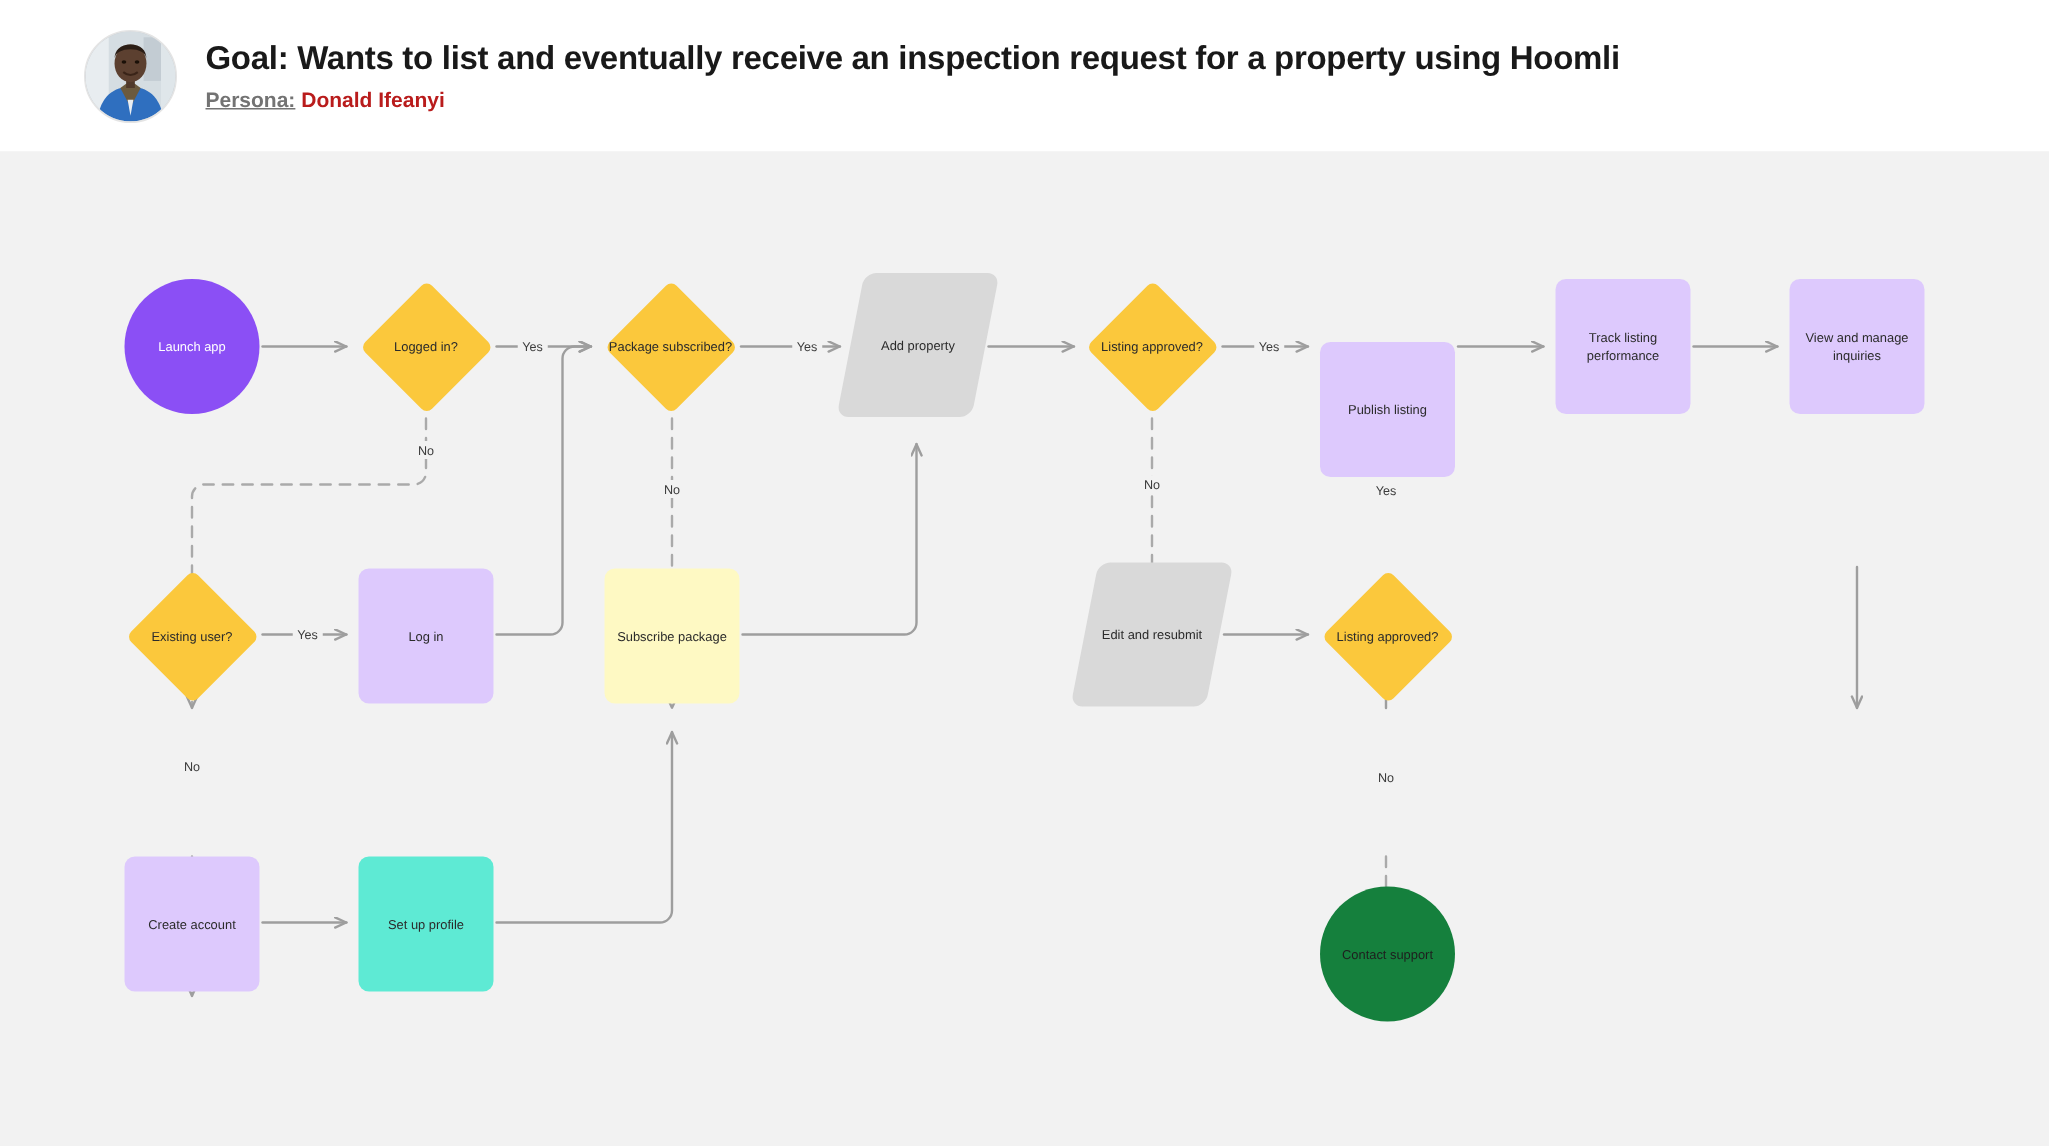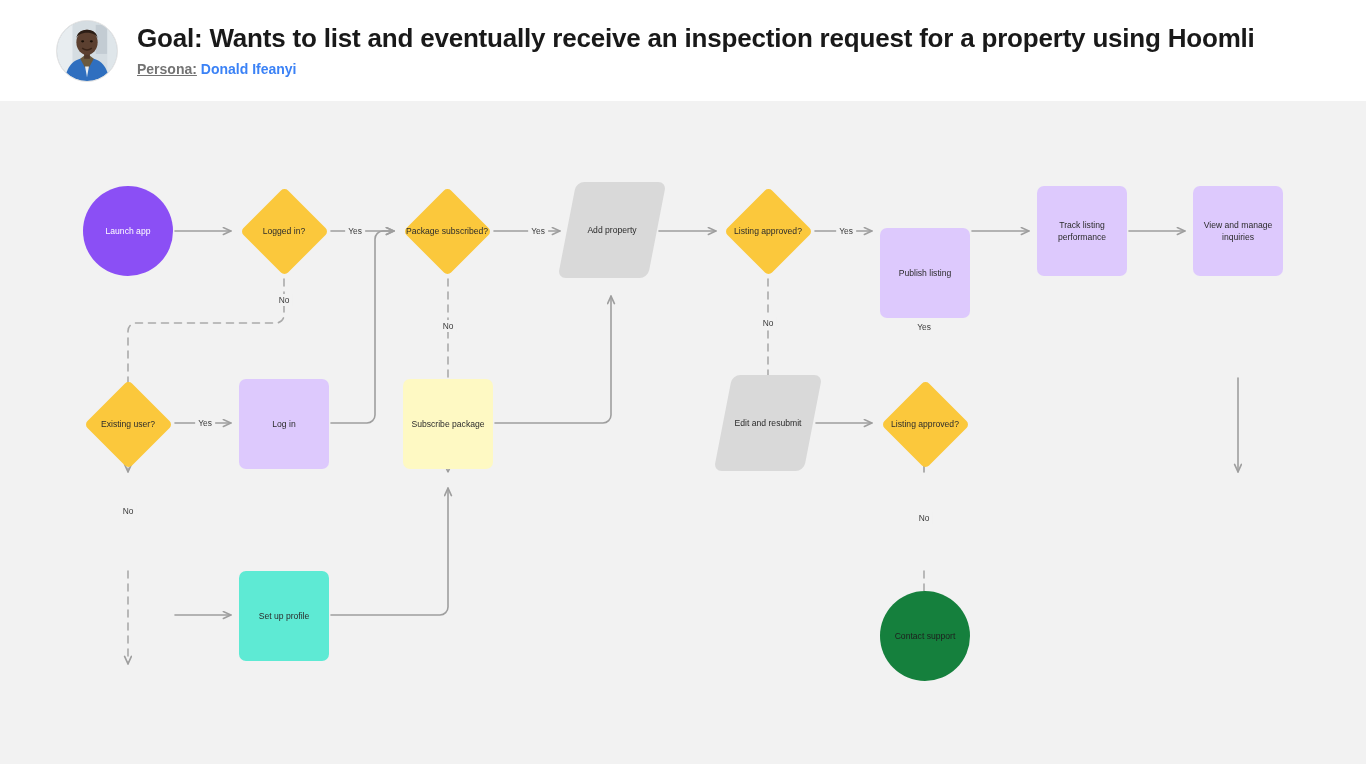--- a/index.html
+++ b/index.html
@@ -21,30 +21,30 @@
   .avatar {
     width: 62px; height: 62px; border-radius: 50%;
     overflow: hidden; flex: 0 0 auto;
     border: 1px solid #e4e4e4;
     position: relative;
     background: #cfd5da;
   }
   .avatar svg { display: block; width: 100%; height: 100%; }
   .head-text { margin-left: 19px; }
   .goal-title {
-    font-size: 26px; font-weight: bold; color: #191919;
+    font-size: 22px; font-weight: bold; color: #191919;
     letter-spacing: -0.2px; line-height: 1.15;
     white-space: nowrap;
   }
   .persona-line {
     margin-top: 7px; font-size: 14px; line-height: 1.2;
     white-space: nowrap;
   }
   .persona-label { color: #737373; font-weight: bold; text-decoration: underline; }
-  .persona-name  { color: #3b82f6; font-weight: bold; }
+  .persona-name  { color: #b91c1c; font-weight: bold; }
 
   
   .canvas {
     position: absolute; left: 0; top: 101px;
     width: 1366px; height: 663px;
     background: #f2f2f2;
   }
   #wires { position: absolute; left: 0; top: 0; width: 1366px; height: 663px; }
 
   
@@ -239,20 +239,23 @@
     <div class="para-shape" style="background: rgb(217, 217, 217);"></div>
     <span class="para-label">Edit and resubmit</span>
   </div>
 
   <div class="node n-diamond" style="left: 880px; top: 278px; width: 90px; height: 90px;">
     <div class="dia-shape" style="background: rgb(251, 200, 60);"></div>
     <span class="dia-label">Listing approved?</span>
   </div>
 
 
+  <div class="node c-lav" style="left: 83px; top: 470px; width: 90px; height: 90px; background: rgb(221, 201, 253);">
+    <span>Create account</span>
+  </div>
 
   <div class="node c-lav" style="left: 239px; top: 470px; width: 90px; height: 90px; background: #5eead4;">
     <span>Set up profile</span>
   </div>
 
   <div class="node n-circle c-green" style="left: 880px; top: 490px; width: 90px; height: 90px; background: #15803d;">
     <span>Contact support</span>
   </div>
 
   <div class="edge-label" style="left: 284px; top: 199px; transform: translate(-50%, -50%);">No</div>

